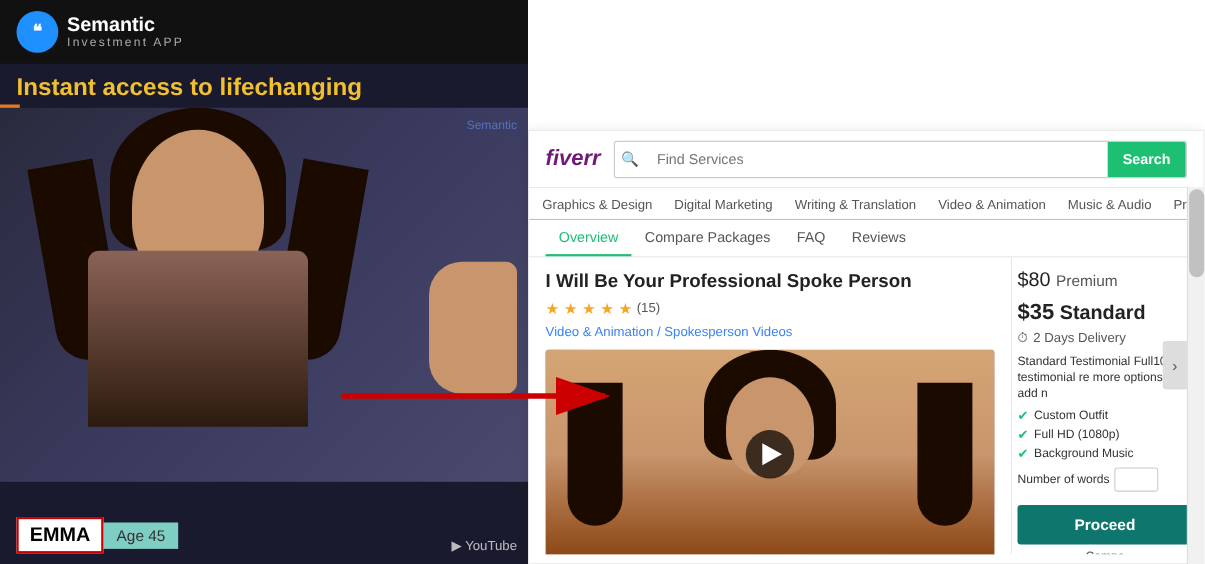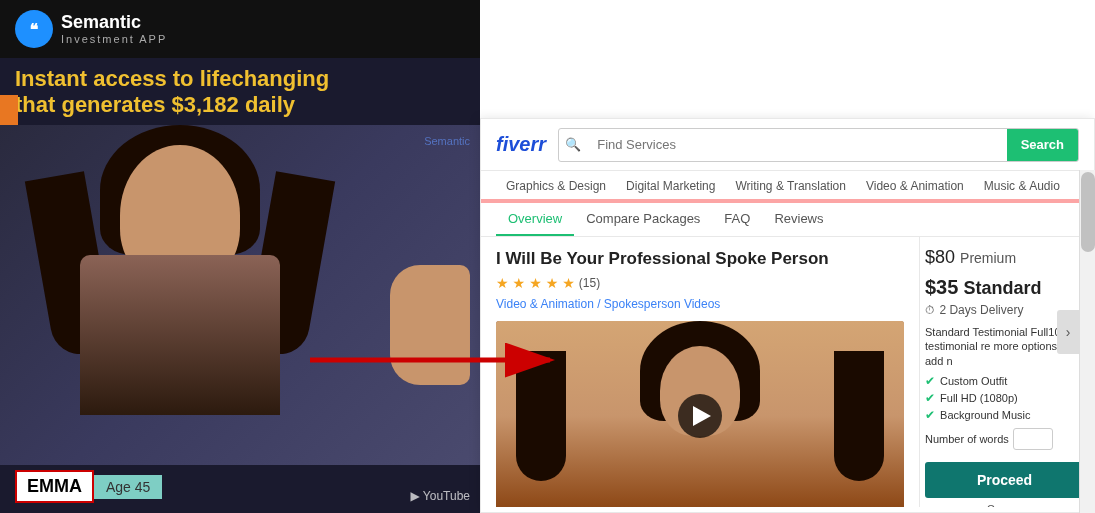--- a/index.html
+++ b/index.html
@@ -211,21 +211,21 @@
       display: flex;
       align-items: center;
       gap: 12px;
       border-bottom: 1px solid #e8e8e8;
       height: 52px;
     }
 
     .fiverr-logo {
       font-size: 20px;
       font-weight: bold;
-      color: #1d4ed8;
+      color: #701a75;
       font-style: italic;
     }
 
     .search-bar {
       display: flex;
       align-items: center;
       border: 1px solid #ccc;
       border-radius: 3px;
       overflow: hidden;
       flex: 1;
@@ -249,22 +249,22 @@
       height: 34px;
       font-size: 13px;
       font-weight: bold;
       cursor: pointer;
     }
 
     
     .fiverr-nav {
       display: flex;
       gap: 20px;
-      padding: 8px 25px 0;
-      border-bottom: 4px solid #fca5a5;
+      padding: 8px 12px 0;
+      border-bottom: 1px solid #fca5a5;
       font-size: 12px;
       color: #555;
       overflow: hidden;
     }
 
     .nav-item {
       padding-bottom: 6px;
       cursor: pointer;
       white-space: nowrap;
       color: #555;
@@ -583,21 +583,20 @@
         <div class="logo-title">Semantic</div>
         <div class="logo-subtitle">Investment APP</div>
       </div>
     </div>
   </div>
 
   <div class="orange-bar"></div>
 
   <div class="video-headline">
     <div class="headline-text">Instant access to lifechanging</div>
-    <div class="headline-text">that generates $3,182 daily</div>
   </div>
 
   <div class="video-person-area">
     <div class="semantic-watermark">Semantic</div>
 
     <div style="position:absolute;bottom:50px;left:30px;width:300px;height:290px;">
 
       <div class="hair-curl-left"></div>
 
       <div class="hair-curl-right"></div>

